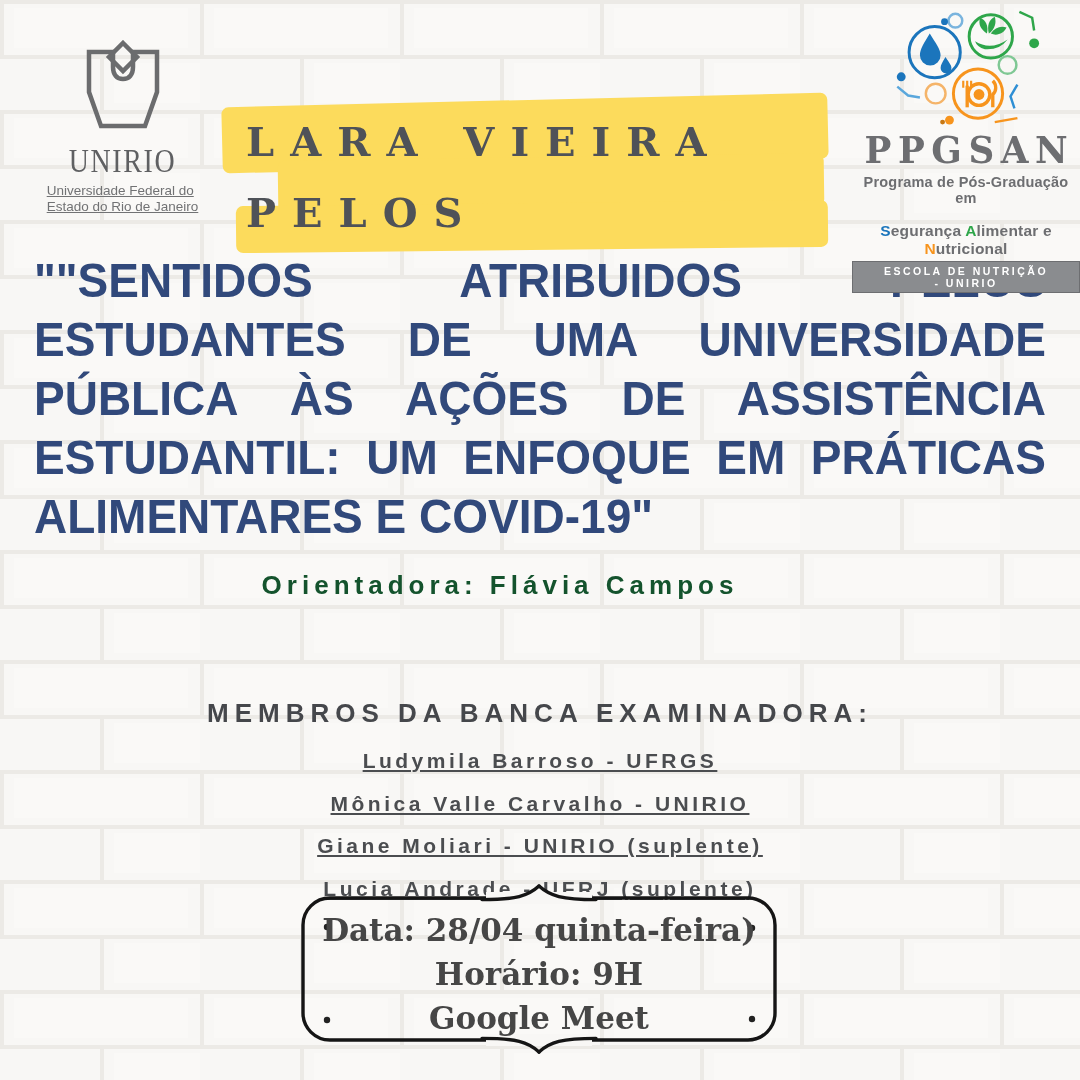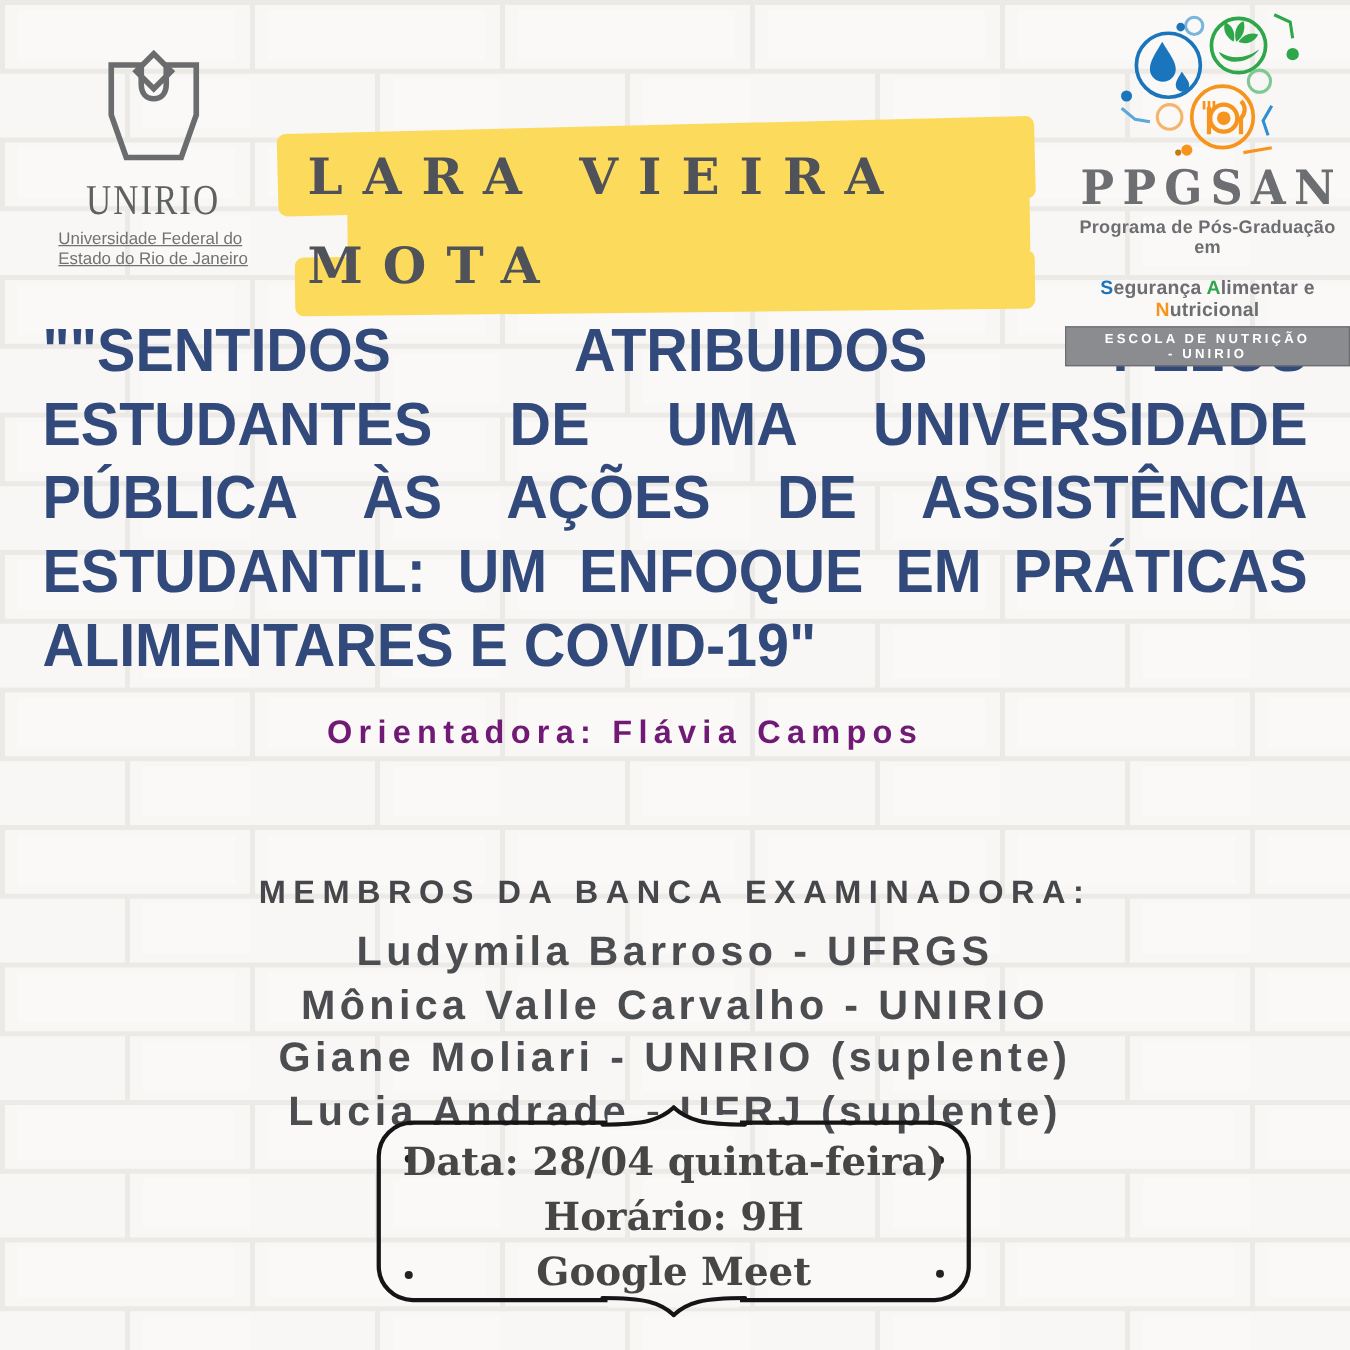--- a/index.html
+++ b/index.html
@@ -42,26 +42,26 @@
     line-height:71px;}
 
   
   .title-block{position:absolute;left:34px;top:249px;width:1012px;z-index:2;
     color:#31497B;font-weight:bold;font-size:46px;line-height:59px;}
   .title-line{text-align:justify;text-align-last:justify;transform:scale(1,1.06);transform-origin:top left;}
   .title-line.last{text-align-last:left;}
 
   
   .advisor{position:absolute;left:0;top:570px;width:1000px;text-align:center;z-index:2;
-    font-size:26px;font-weight:bold;color:#701a75;letter-spacing:5px;}
+    font-size:26px;font-weight:bold;color:#14532d;letter-spacing:5px;}
   .committee{position:absolute;left:0;top:698px;width:1080px;text-align:center;z-index:2;}
   .committee-heading{font-size:26px;font-weight:bold;color:#45474b;letter-spacing:6px;}
   .committee-list{margin-top:11px;}
-  .committee-member{font-size:33px;font-weight:bold;color:#4b4d50;letter-spacing:3.5px;
-    line-height:42.5px;}
+  .committee-member{font-size:21px;font-weight:bold;color:#4b4d50;letter-spacing:3.5px;
+    line-height:42.5px;text-decoration:underline;}
 
   
   .event-box{position:absolute;left:300px;top:882px;width:478px;height:178px;z-index:2;}
   .event-frame{position:absolute;inset:0;}
   .event-text{position:absolute;inset:0;padding-top:26px;text-align:center;
     font-family:"DejaVu Serif","Liberation Serif",serif;font-weight:bold;
     font-size:31px;color:#464646;line-height:44px;}
 </style>
 </head>
 <body>
@@ -138,21 +138,21 @@
     <div class="ppgsan-sub2"><span class="c-blue">S</span><span>egurança </span><span class="c-green">A</span><span>limentar e </span><span class="c-orange">N</span><span>utricional</span></div>
     <div class="ppgsan-bar">ESCOLA DE NUTRIÇÃO - UNIRIO</div>
   </div>
 
   <div class="hl hl1"></div>
   <div class="hl hl2"></div>
   <div class="hl hl3"></div>
 
   <div class="student-name">
     <div>LARA VIEIRA</div>
-    <div>MOTA</div>
+    <div>PELOS</div>
   </div>
 
   <div class="title-block">
     <div class="title-line">""SENTIDOS ATRIBUIDOS PELOS</div>
     <div class="title-line">ESTUDANTES DE UMA UNIVERSIDADE</div>
     <div class="title-line">PÚBLICA ÀS AÇÕES DE ASSISTÊNCIA</div>
     <div class="title-line">ESTUDANTIL: UM ENFOQUE EM PRÁTICAS</div>
     <div class="title-line last">ALIMENTARES E COVID-19"</div>
   </div>
 

